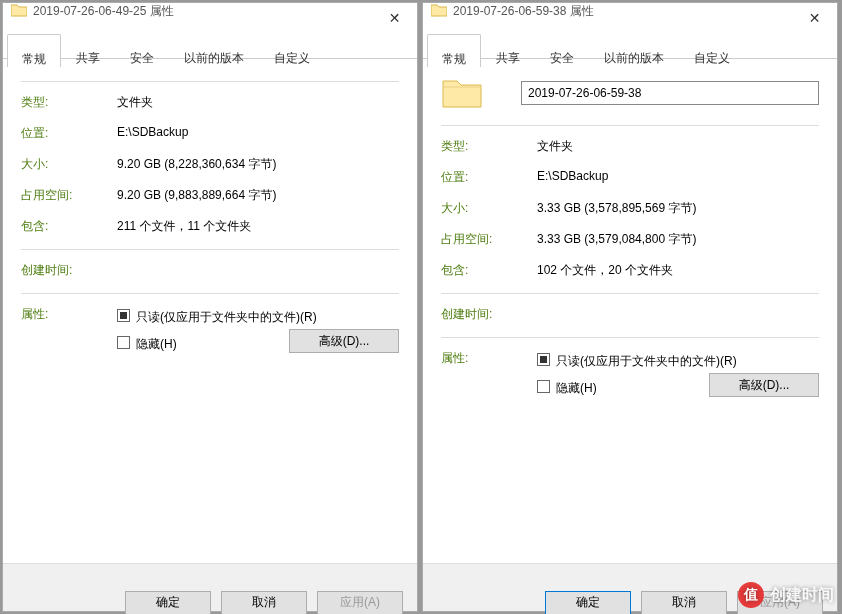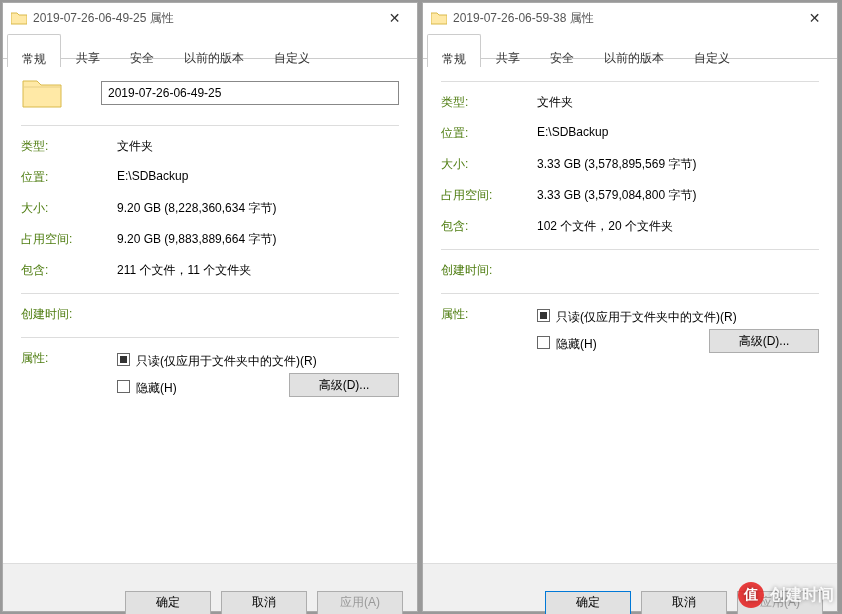--- a/index.html
+++ b/index.html
@@ -22,21 +22,20 @@
     background: #fff;
     border: 1px solid #aaa;
     display: flex;
     flex-direction: column;
   }
   .dialog.left { left: 2px; }
   .dialog.right { left: 422px; }
   .titlebar {
     height: 30px;
     display: flex;
-    align-items: center;
     padding: 0 0 0 8px;
     background: #fff;
     color: #555;
     font-size: 12px;
   }
   .titlebar .tb-icon { margin-right: 6px; }
   .titlebar .tb-title { flex: 1; }
   .titlebar .tb-close {
     width: 45px;
     height: 30px;
@@ -181,29 +180,20 @@
     <span class="tb-close">✕</span>
   </div>
   <div class="tabs">
     <div class="tab active">常规</div>
     <div class="tab">共享</div>
     <div class="tab">安全</div>
     <div class="tab">以前的版本</div>
     <div class="tab">自定义</div>
   </div>
   <div class="content">
-    <div class="row headrow">
-      <span class="folder-icon-big">
-        <svg width="42" height="36">
-            <path d="M2 6h14l4 4h20v22H2z" fill="#ffe9a6" stroke="#d9b94a" stroke-width="1"></path>
-            <path d="M2 12h38" stroke="#e8cf86"></path>
-          </svg>
-      </span>
-      <input class="name-input" value="2019-07-26-06-49-25" style="">
-    </div>
     <hr class="sep">
     <div class="field">
         <span class="label">类型:</span>
         <span class="value">文件夹</span>
       </div>
     <div class="field">
         <span class="label">位置:</span>
         <span class="value">E:\SDBackup</span>
       </div>
     <div class="field">
@@ -257,20 +247,29 @@
     <span class="tb-close">✕</span>
   </div>
   <div class="tabs">
     <div class="tab active">常规</div>
     <div class="tab">共享</div>
     <div class="tab">安全</div>
     <div class="tab">以前的版本</div>
     <div class="tab">自定义</div>
   </div>
   <div class="content">
+    <div class="row headrow">
+      <span class="folder-icon-big">
+        <svg width="42" height="36">
+            <path d="M2 6h14l4 4h20v22H2z" fill="#ffe9a6" stroke="#d9b94a" stroke-width="1"></path>
+            <path d="M2 12h38" stroke="#e8cf86"></path>
+          </svg>
+      </span>
+      <input class="name-input" value="2019-07-26-06-59-38" style="">
+    </div>
     <hr class="sep">
     <div class="field">
         <span class="label">类型:</span>
         <span class="value">文件夹</span>
       </div>
     <div class="field">
         <span class="label">位置:</span>
         <span class="value">E:\SDBackup</span>
       </div>
     <div class="field">

